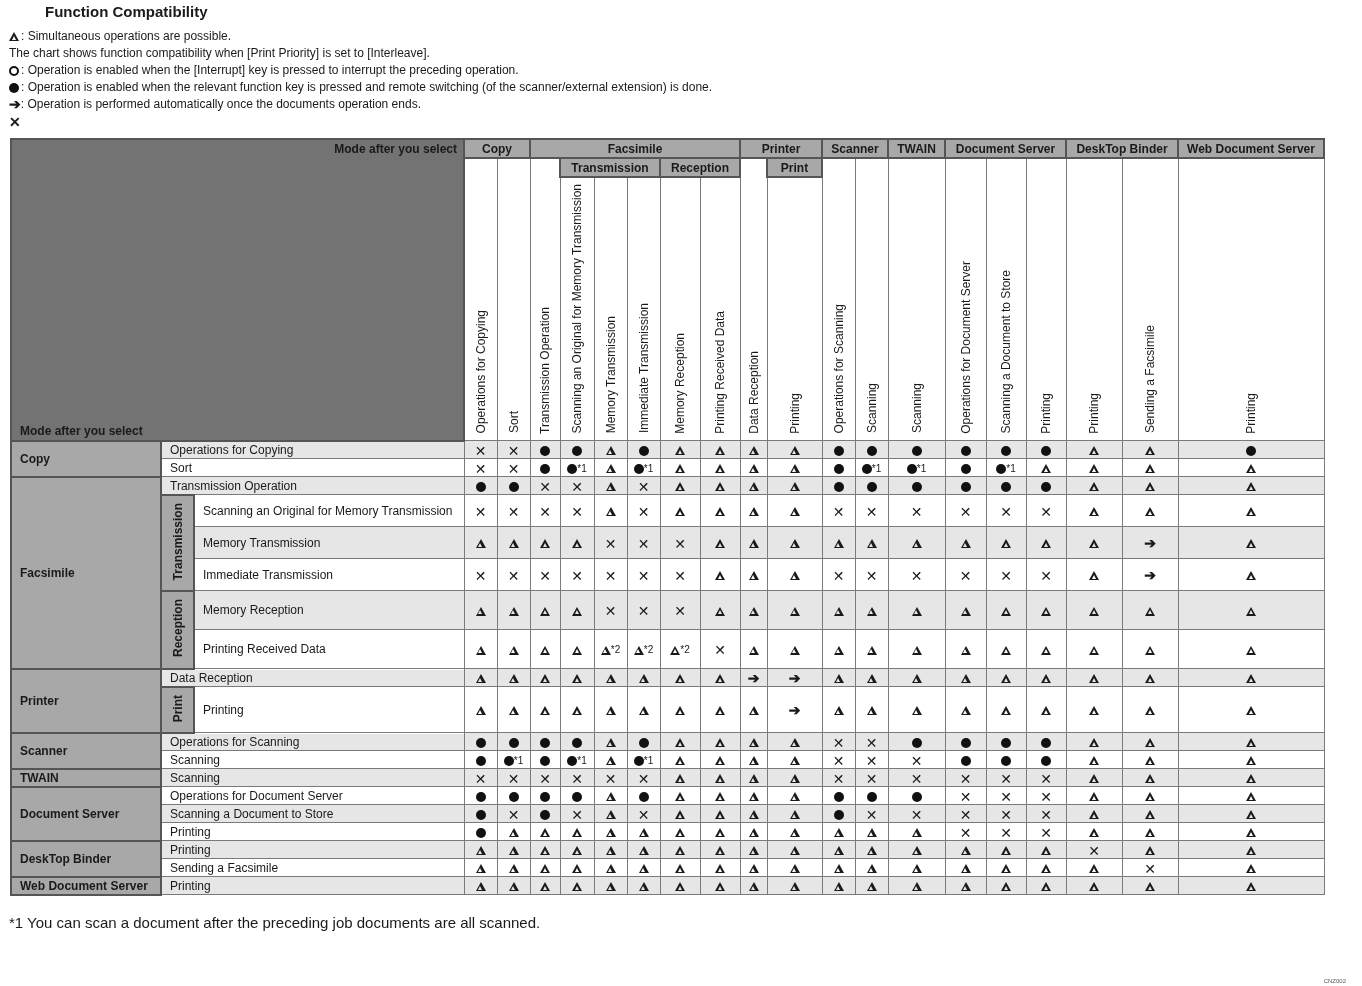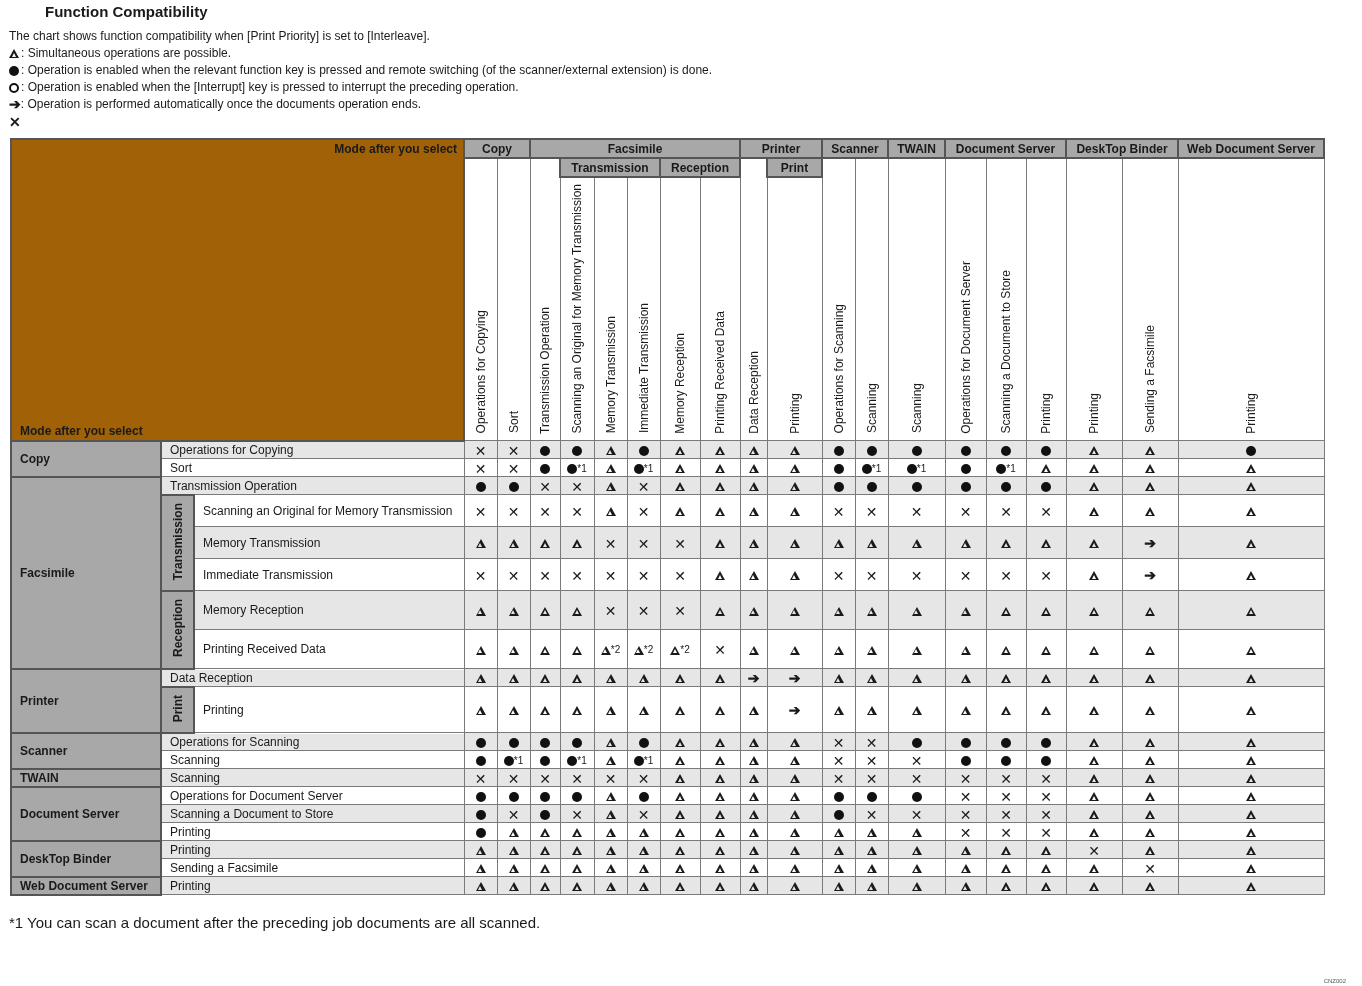--- a/index.html
+++ b/index.html
@@ -7,21 +7,21 @@
   .title { position:absolute; left:9px; top:3px; font-size:15px; font-weight:bold;margin-left:36px; }
   .intro { position:absolute; left:9px; top:28px; font-size:12px; line-height:17px; }
   .legend-line { display:flex; align-items:center; height:17px; }
   .fn { position:absolute; left:9px; top:914px; font-size:15px; line-height:17px; }
   .code { position:absolute; right:16px; top:978px; font-size:6px; color:#555; }
 
   table.grid { position:absolute; left:10px; top:138px; border-collapse:collapse; table-layout:fixed; font-size:12px; }
   table.grid td, table.grid th { border:1px solid #7a7a7a; padding:0; text-align:center; vertical-align:middle; overflow:hidden; white-space:nowrap; }
   table.grid th.grp { background:#a8a8a8; font-weight:bold; font-size:12px; height:17px; border:2px solid #555; }
   table.grid th.sub { background:#a8a8a8; font-weight:bold; font-size:12px; height:17px; border:2px solid #555; }
-  th.corner { background:#a16207; border:2px solid #555 !important; position:relative; }
+  th.corner { background:#737373; border:2px solid #555 !important; position:relative; }
   .after { position:absolute; right:6px; top:2px; font-weight:bold; font-size:12px; }
   .before { position:absolute; left:8px; bottom:2px; font-weight:bold; font-size:12px; }
   th.vcol { background:#fff; height:auto; vertical-align:bottom !important; font-weight:normal; border-left:2px solid #555; }
   .vtext { writing-mode:vertical-rl; transform:rotate(180deg); font-size:12px; padding:4px 0 6px 0; display:inline-block; }
   td.mode { background:#a8a8a8; font-weight:bold; text-align:left !important; padding-left:8px !important; border:2px solid #555 !important; }
   td.vmode { background:#a8a8a8; font-weight:bold; border:2px solid #555 !important; }
   td.vmode span { writing-mode:vertical-rl; transform:rotate(180deg); display:inline-block; font-size:12px; }
   td.fname { text-align:left !important; padding-left:8px !important; }
   tr.shade td.fname, tr.shade td.cell { background:#e6e6e6; }
   td.cell { font-size:12px; }
@@ -36,32 +36,32 @@
   .legend-sym-tri::after { content:""; position:absolute; left:-2.5px; top:3.5px; border-left:2.5px solid transparent; border-right:2.5px solid transparent; border-bottom:4px solid #fff; }
   .legend-dot { display:inline-block; width:10px; height:10px; border-radius:50%; background:#111; margin-right:2px; }
   .legend-ring { display:inline-block; width:6px; height:6px; border-radius:50%; border:2px solid #111; margin-right:2px; }
 </style>
 </head>
 <body>
 
 <div class="title">Function Compatibility</div>
 
 <div class="intro">
-  <div class="legend-line">The chart shows function compatibility when [Print Priority] is set to [Interleave].</div>
   <div class="legend-line">
       <span class="legend-sym-tri"></span>
       <span>: Simultaneous operations are possible.</span>
     </div>
+  <div class="legend-line">The chart shows function compatibility when [Print Priority] is set to [Interleave].</div>
+  <div class="legend-line">
+      <span class="legend-ring"></span>
+      <span>: Operation is enabled when the [Interrupt] key is pressed to interrupt the preceding operation.</span>
+    </div>
   <div class="legend-line">
       <span class="legend-dot"></span>
       <span>: Operation is enabled when the relevant function key is pressed and remote switching (of the scanner/external extension) is done.</span>
-    </div>
-  <div class="legend-line">
-      <span class="legend-ring"></span>
-      <span>: Operation is enabled when the [Interrupt] key is pressed to interrupt the preceding operation.</span>
     </div>
   <div class="legend-line">
       <span class="arr">➔</span>
       <span>: Operation is performed automatically once the documents operation ends.</span>
     </div>
   <div class="legend-line">
       <span class="x" style="font-weight:bold">✕</span>
     </div>
 </div>
 

